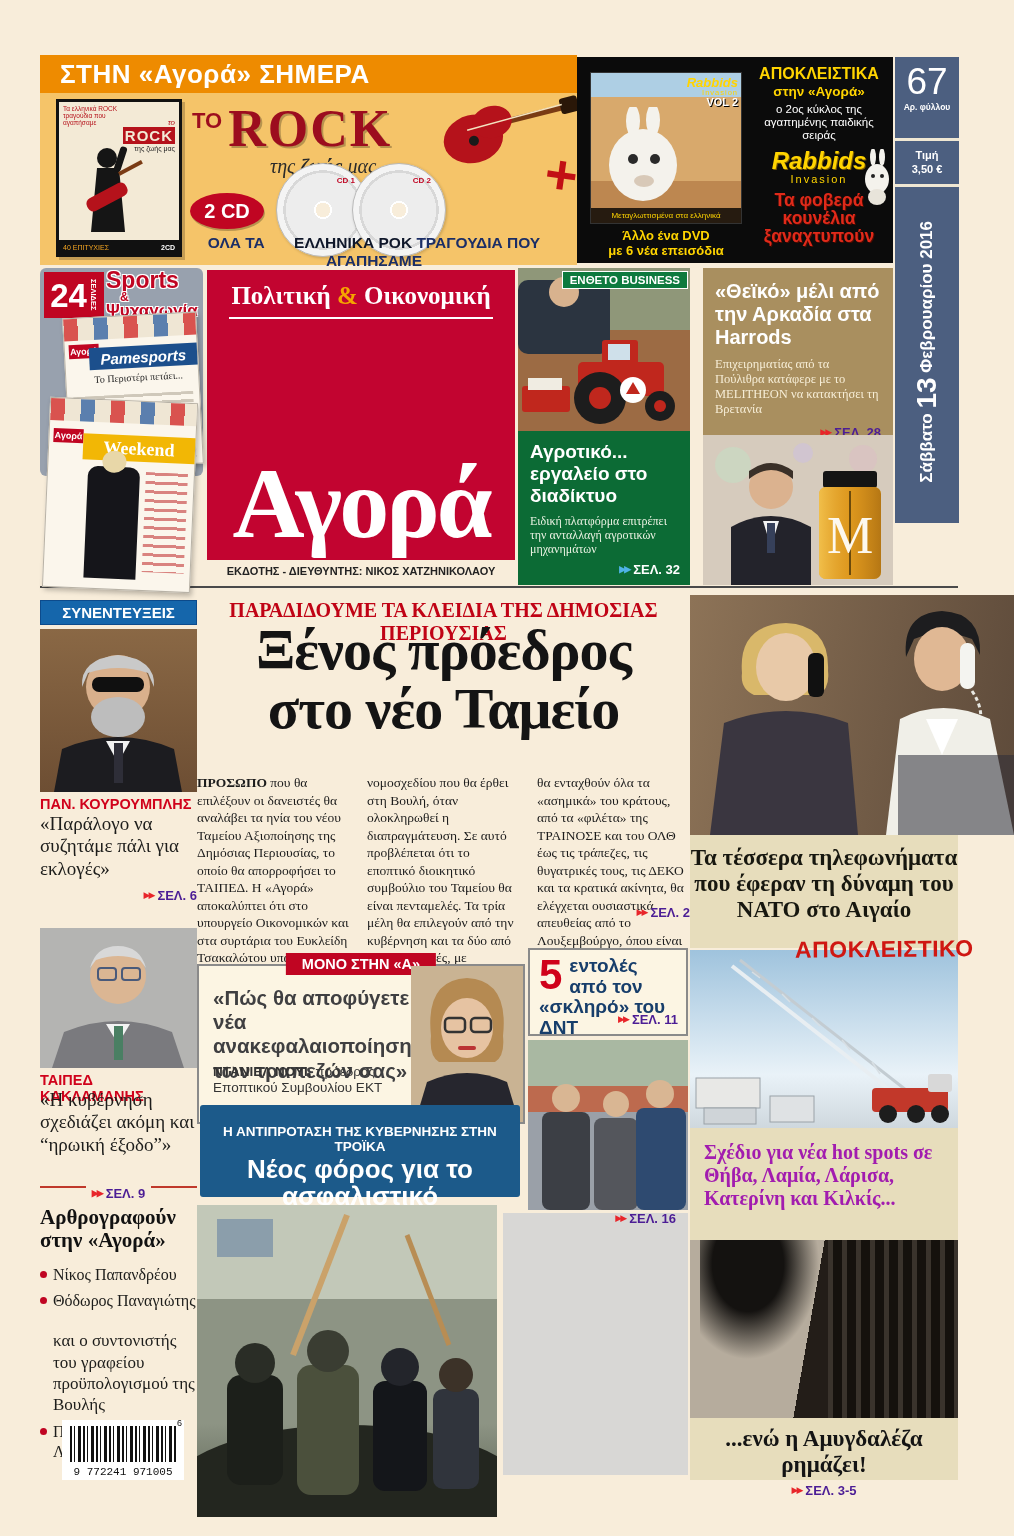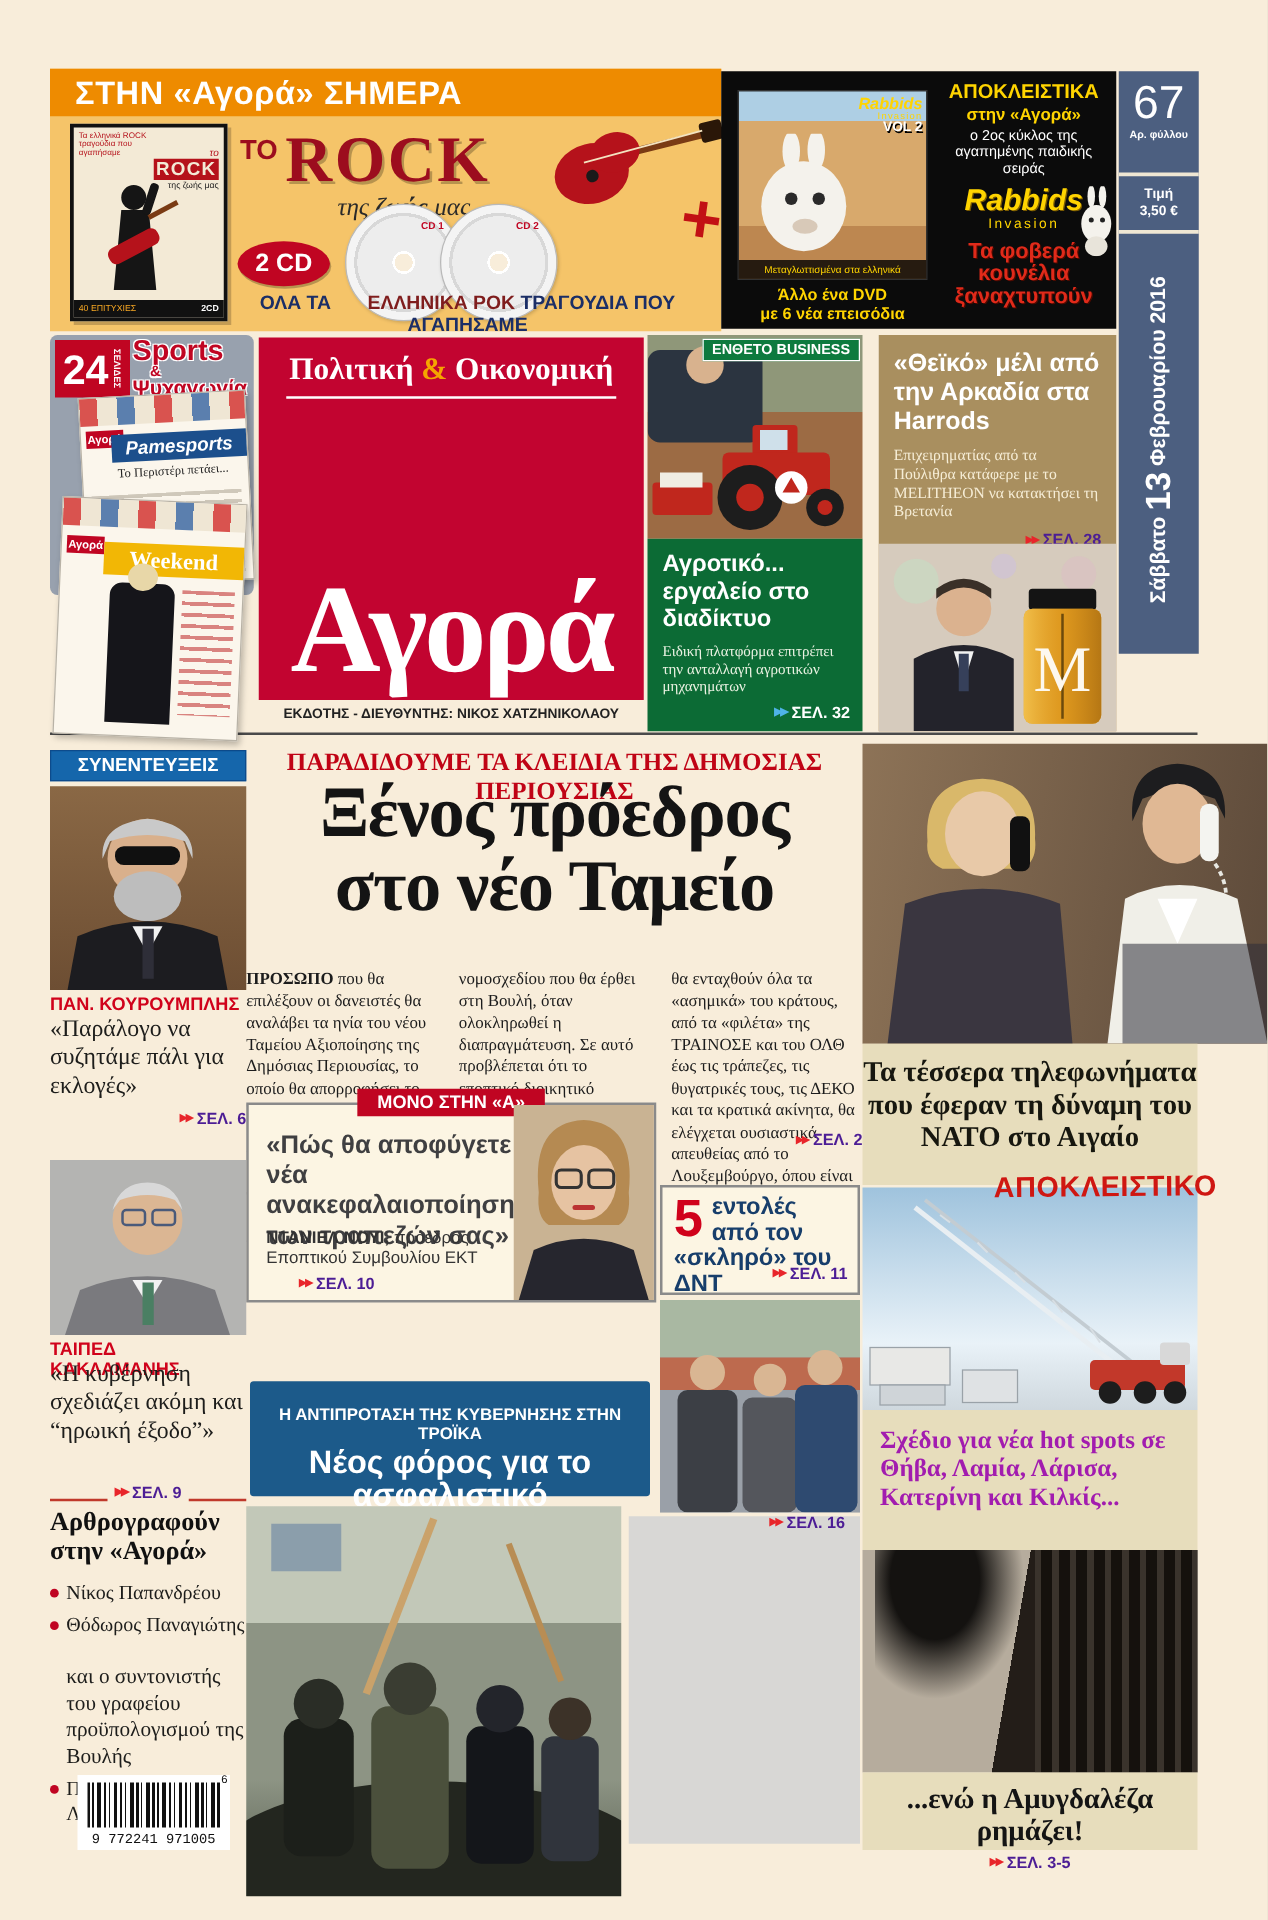--- a/index.html
+++ b/index.html
@@ -37,21 +37,21 @@
       color:#fff;font-weight:800;font-size:20px;display:flex;align-items:center;justify-content:center;
       box-shadow:1px 2px 0 #00000040;}
   .cd{position:absolute;width:92px;height:92px;border-radius:50%;border:1px solid #b9b9b9;
       background:radial-gradient(circle,#f8edda 0 11%,#ffffff 11% 14%,#ededed 14% 57%,#d8d8d8 57% 61%,#f4f4f4 61% 100%);
       box-shadow:1px 1px 3px #00000030;}
   #cd1{left:236px;top:108px;}
   #cd2{left:312px;top:108px;}
   .cd span{position:absolute;right:14px;top:12px;color:#c00522;font-weight:700;font-size:8px;}
   #rock-tagline{position:absolute;left:134px;top:179px;width:400px;text-align:center;
       font-weight:800;font-size:15.5px;color:#1b2e66;}
-  #rock-tagline .red{color:#7f1d1d;margin-left:25px;}
+  #rock-tagline .red{color:#0f172a;margin-left:25px;}
   #guitar{position:absolute;left:398px;top:18px;transform:rotate(-14deg);}
   #promo-plus{left:545px;top:142px;color:#c21014;font-weight:800;font-size:56px;transform:rotate(8deg);z-index:3;}
   
   #rabbids{left:577px;top:57px;width:316px;height:206px;background:#0b0b0b;}
   #dvd-cover{position:absolute;left:13px;top:15px;width:150px;height:150px;
       background:linear-gradient(#aecfe4 0 16%,#d8a96c 16% 72%,#bd8750 72% 100%);border:1px solid #333;}
   #dvd-logo{position:absolute;right:3px;top:3px;text-align:right;line-height:1;}
   #dvd-logo .r1{color:#ffd400;font-style:italic;font-weight:800;font-size:13px;display:block;}
   #dvd-logo .r2{color:#ffd400;font-size:7.5px;letter-spacing:1px;display:block;}
   #dvd-logo .r3{color:#fff;font-weight:800;font-size:11px;display:block;text-shadow:1px 1px 0 #000;}
@@ -137,21 +137,21 @@
   
   #rail-banner{left:40px;top:600px;width:157px;height:25px;background:#1566ab;border:1px solid #0d4b8c;
       color:#fff;font-weight:800;font-size:15px;display:flex;align-items:center;justify-content:center;box-sizing:border-box;}
   #photo-kour{left:40px;top:629px;width:157px;height:163px;background:linear-gradient(#8a6845,#6d4e33);}
   #name1{left:40px;top:796px;width:157px;color:#d0021b;font-weight:800;font-size:14.5px;}
   #quote1{left:40px;top:813px;width:157px;font-family:"Liberation Serif",serif;font-size:19px;line-height:1.18;color:#1d1d1b;}
   #ref1{left:40px;top:886px;width:157px;text-align:right;}
   #photo-kakl{left:40px;top:928px;width:157px;height:140px;background:#b9b9b9;}
   #name2{left:40px;top:1072px;width:157px;color:#d0021b;font-weight:800;font-size:14.5px;}
   #quote2{left:40px;top:1089px;width:157px;font-family:"Liberation Serif",serif;font-size:19px;line-height:1.18;color:#1d1d1b;}
-  #ref2{left:40px;top:1186px;width:157px;display:flex;align-items:flex-end;}
+  #ref2{left:40px;top:1186px;width:157px;display:flex;align-items:flex-start;}
   #ref2 .dash{flex:1;height:2px;background:#c0392b;}
   #ref2 .pageref{margin:0 6px;}
   #col-title{left:40px;top:1206px;width:157px;font-family:"Liberation Serif",serif;font-weight:700;
       font-size:21px;line-height:1.1;color:#111;}
   #col-list{left:40px;top:1258px;width:157px;font-family:"Liberation Serif",serif;color:#1d1d1b;}
   .col-item{position:relative;padding-left:13px;font-size:16px;line-height:1.2;margin-top:7px;}
   .col-item::before{content:"";position:absolute;left:0;top:6px;width:7px;height:7px;border-radius:50%;background:#c00522;}
   .col-note{padding-left:13px;font-size:17px;line-height:1.25;margin-top:20px;}
   #barcode{left:62px;top:1420px;width:122px;height:60px;background:#fff;}
   #bc-super{position:absolute;right:2px;top:-2px;font-size:9px;color:#111;}
@@ -161,21 +161,21 @@
       font-family:"Liberation Mono",monospace;font-size:11px;color:#111;}
   
   #lead-kicker{left:197px;top:599px;width:493px;text-align:center;font-family:"Liberation Serif",serif;
       font-weight:700;font-size:20px;color:#c00315;}
   #lead-h{left:197px;top:620px;width:493px;text-align:center;font-family:"Liberation Serif",serif;
       font-weight:700;font-size:58px;line-height:1.02;letter-spacing:-1px;color:#141414;}
   #lead-cols{left:197px;top:774px;width:493px;display:flex;gap:18px;}
   .lead-col{width:152px;font-family:"Liberation Serif",serif;font-size:13.5px;line-height:1.3;color:#1c1c1c;}
   #lead-ref{left:575px;top:903px;width:115px;text-align:right;}
   
-  #excl{left:197px;top:882px;width:328px;height:160px;background:#fcf5e3;border:2px solid #8a8a8a;box-sizing:border-box;}
+  #excl{left:197px;top:964px;width:328px;height:160px;background:#fcf5e3;border:2px solid #8a8a8a;box-sizing:border-box;}
   #excl-tag{position:absolute;top:-13px;left:50%;transform:translateX(-50%);background:#c00522;color:#fff;
       font-weight:800;font-size:14.5px;padding:3px 16px;white-space:nowrap;}
   #excl-quote{position:absolute;left:14px;top:20px;width:205px;font-weight:700;font-size:20.5px;
       line-height:1.18;color:#3f3f41;}
   #excl-speaker{position:absolute;left:14px;top:98px;width:205px;font-size:13.5px;line-height:1.15;color:#333;}
   #excl-speaker b{font-weight:800;}
   #excl-ref{position:absolute;left:40px;top:134px;}
   #photo-noui{position:absolute;right:0;top:0;width:112px;height:156px;background:#c9b393;}
   
   #imf{left:528px;top:948px;width:160px;height:88px;background:#fcf5e3;border:2px solid #8a8a8a;

